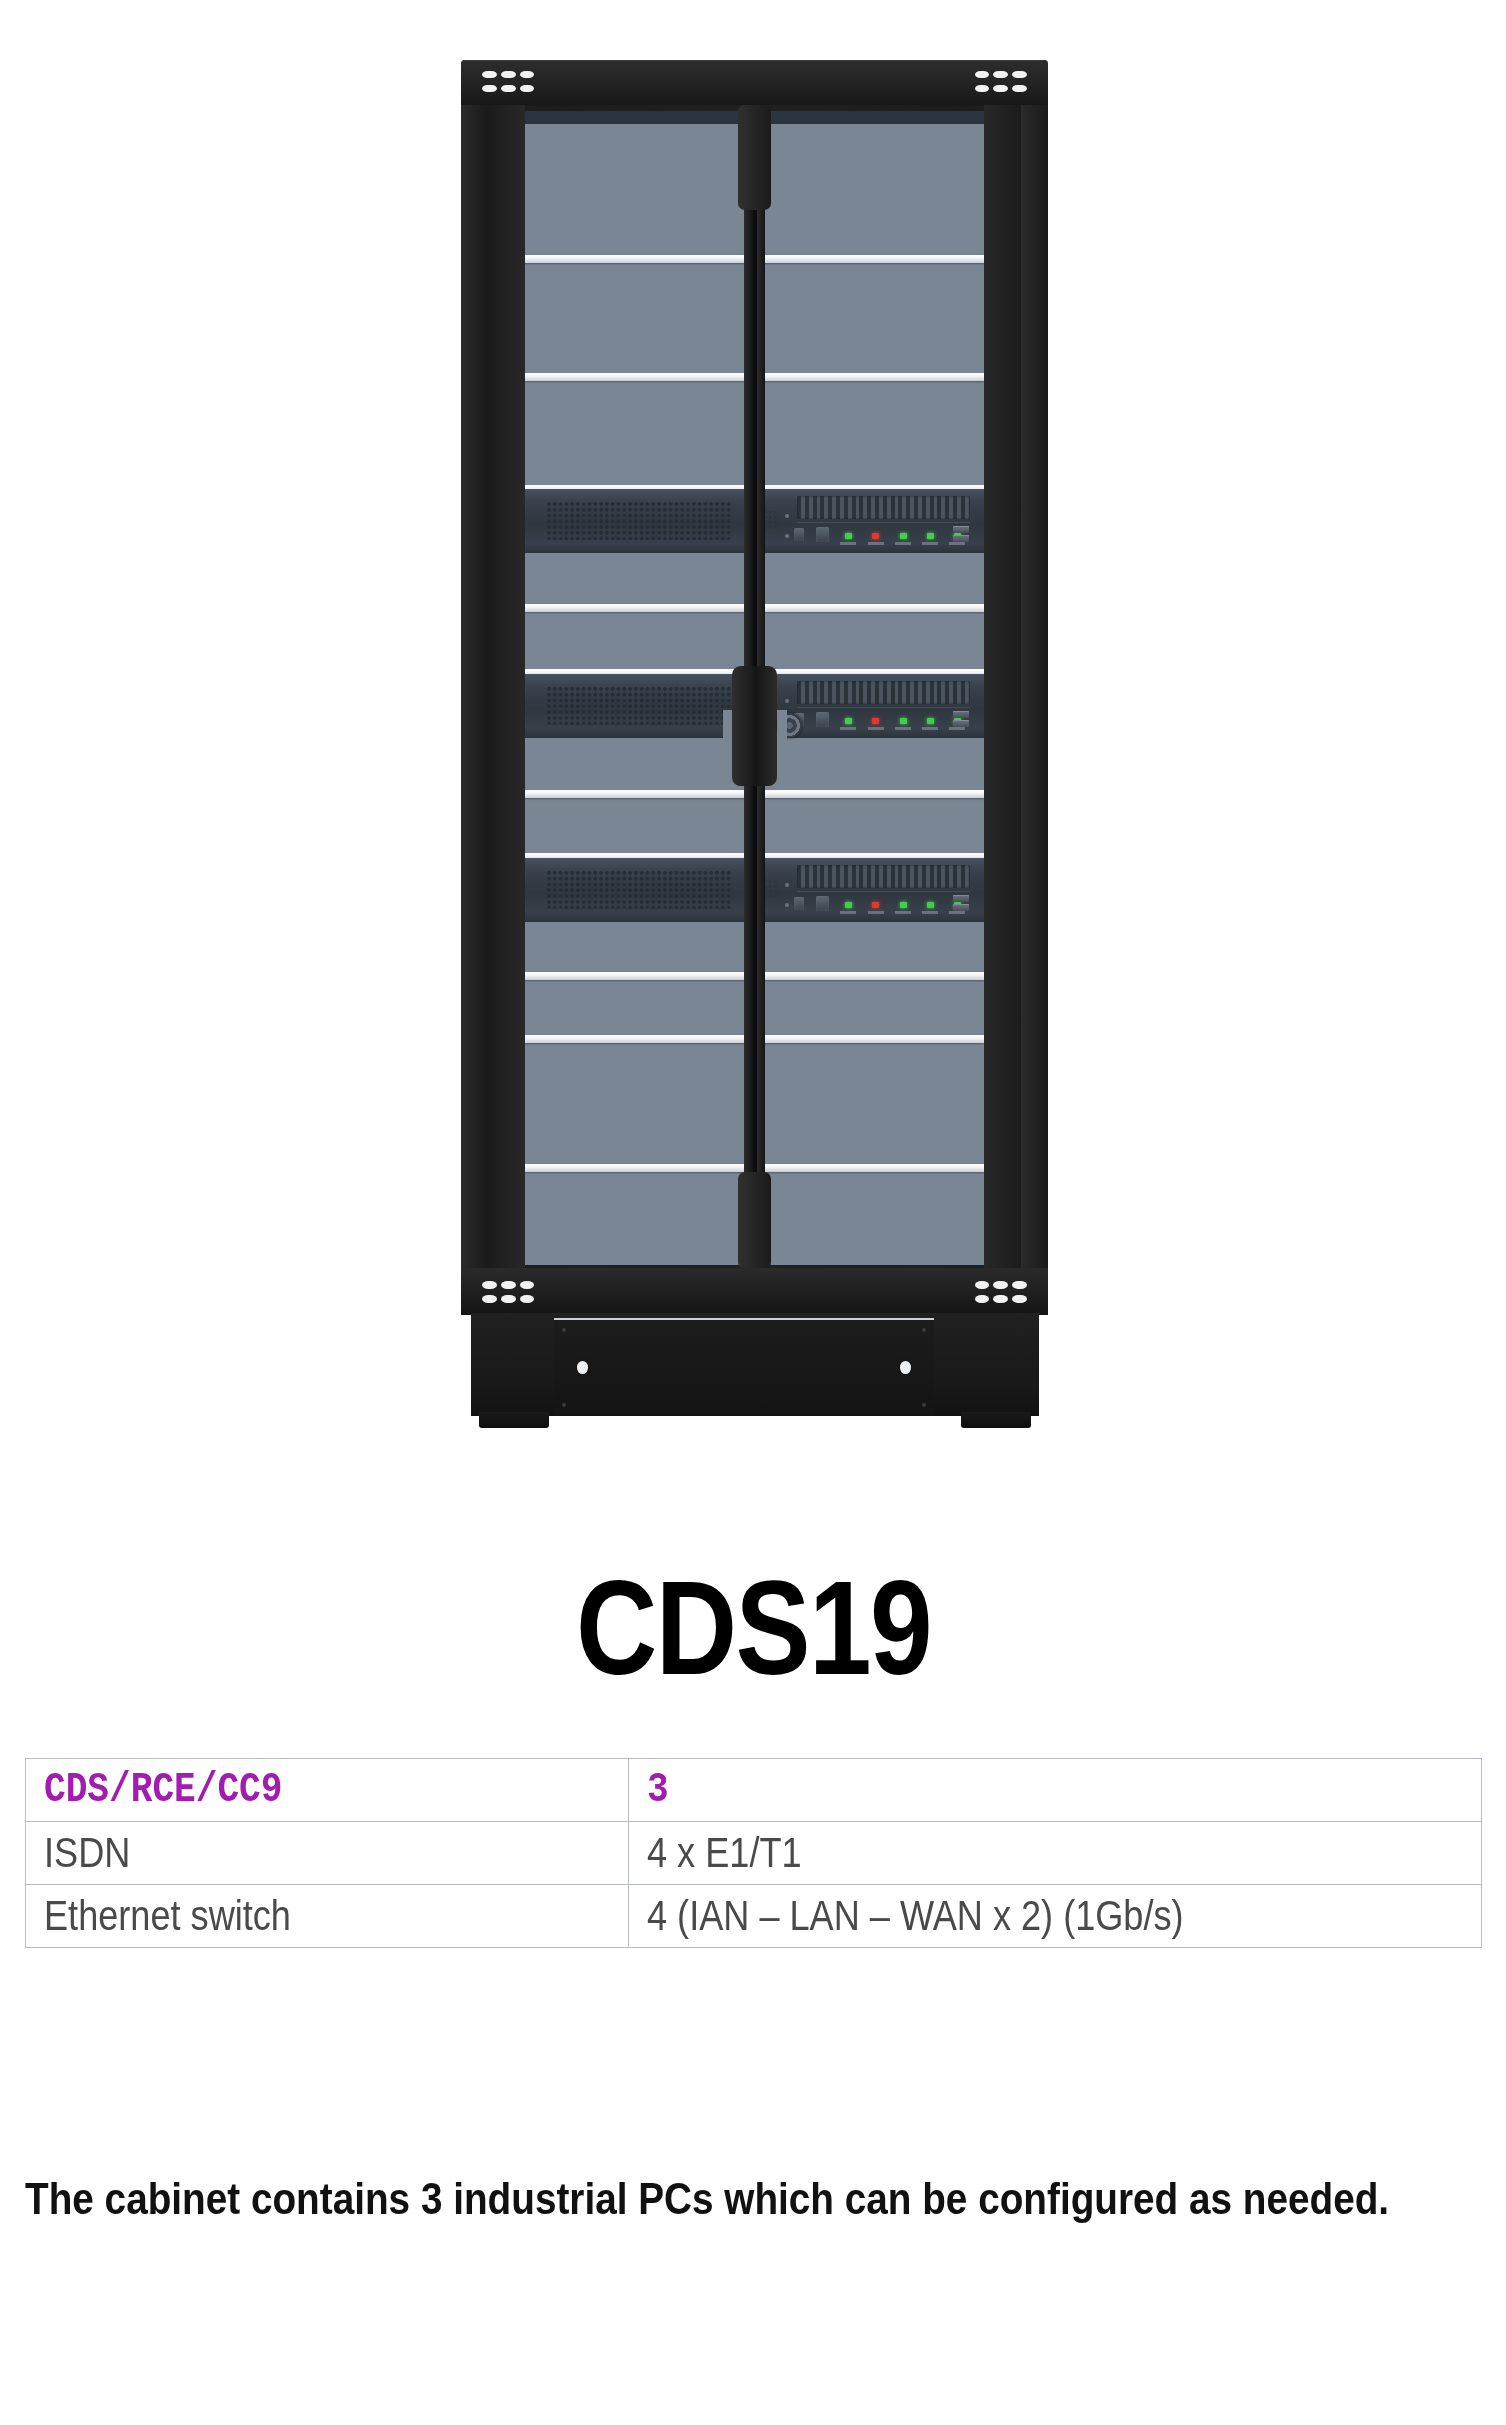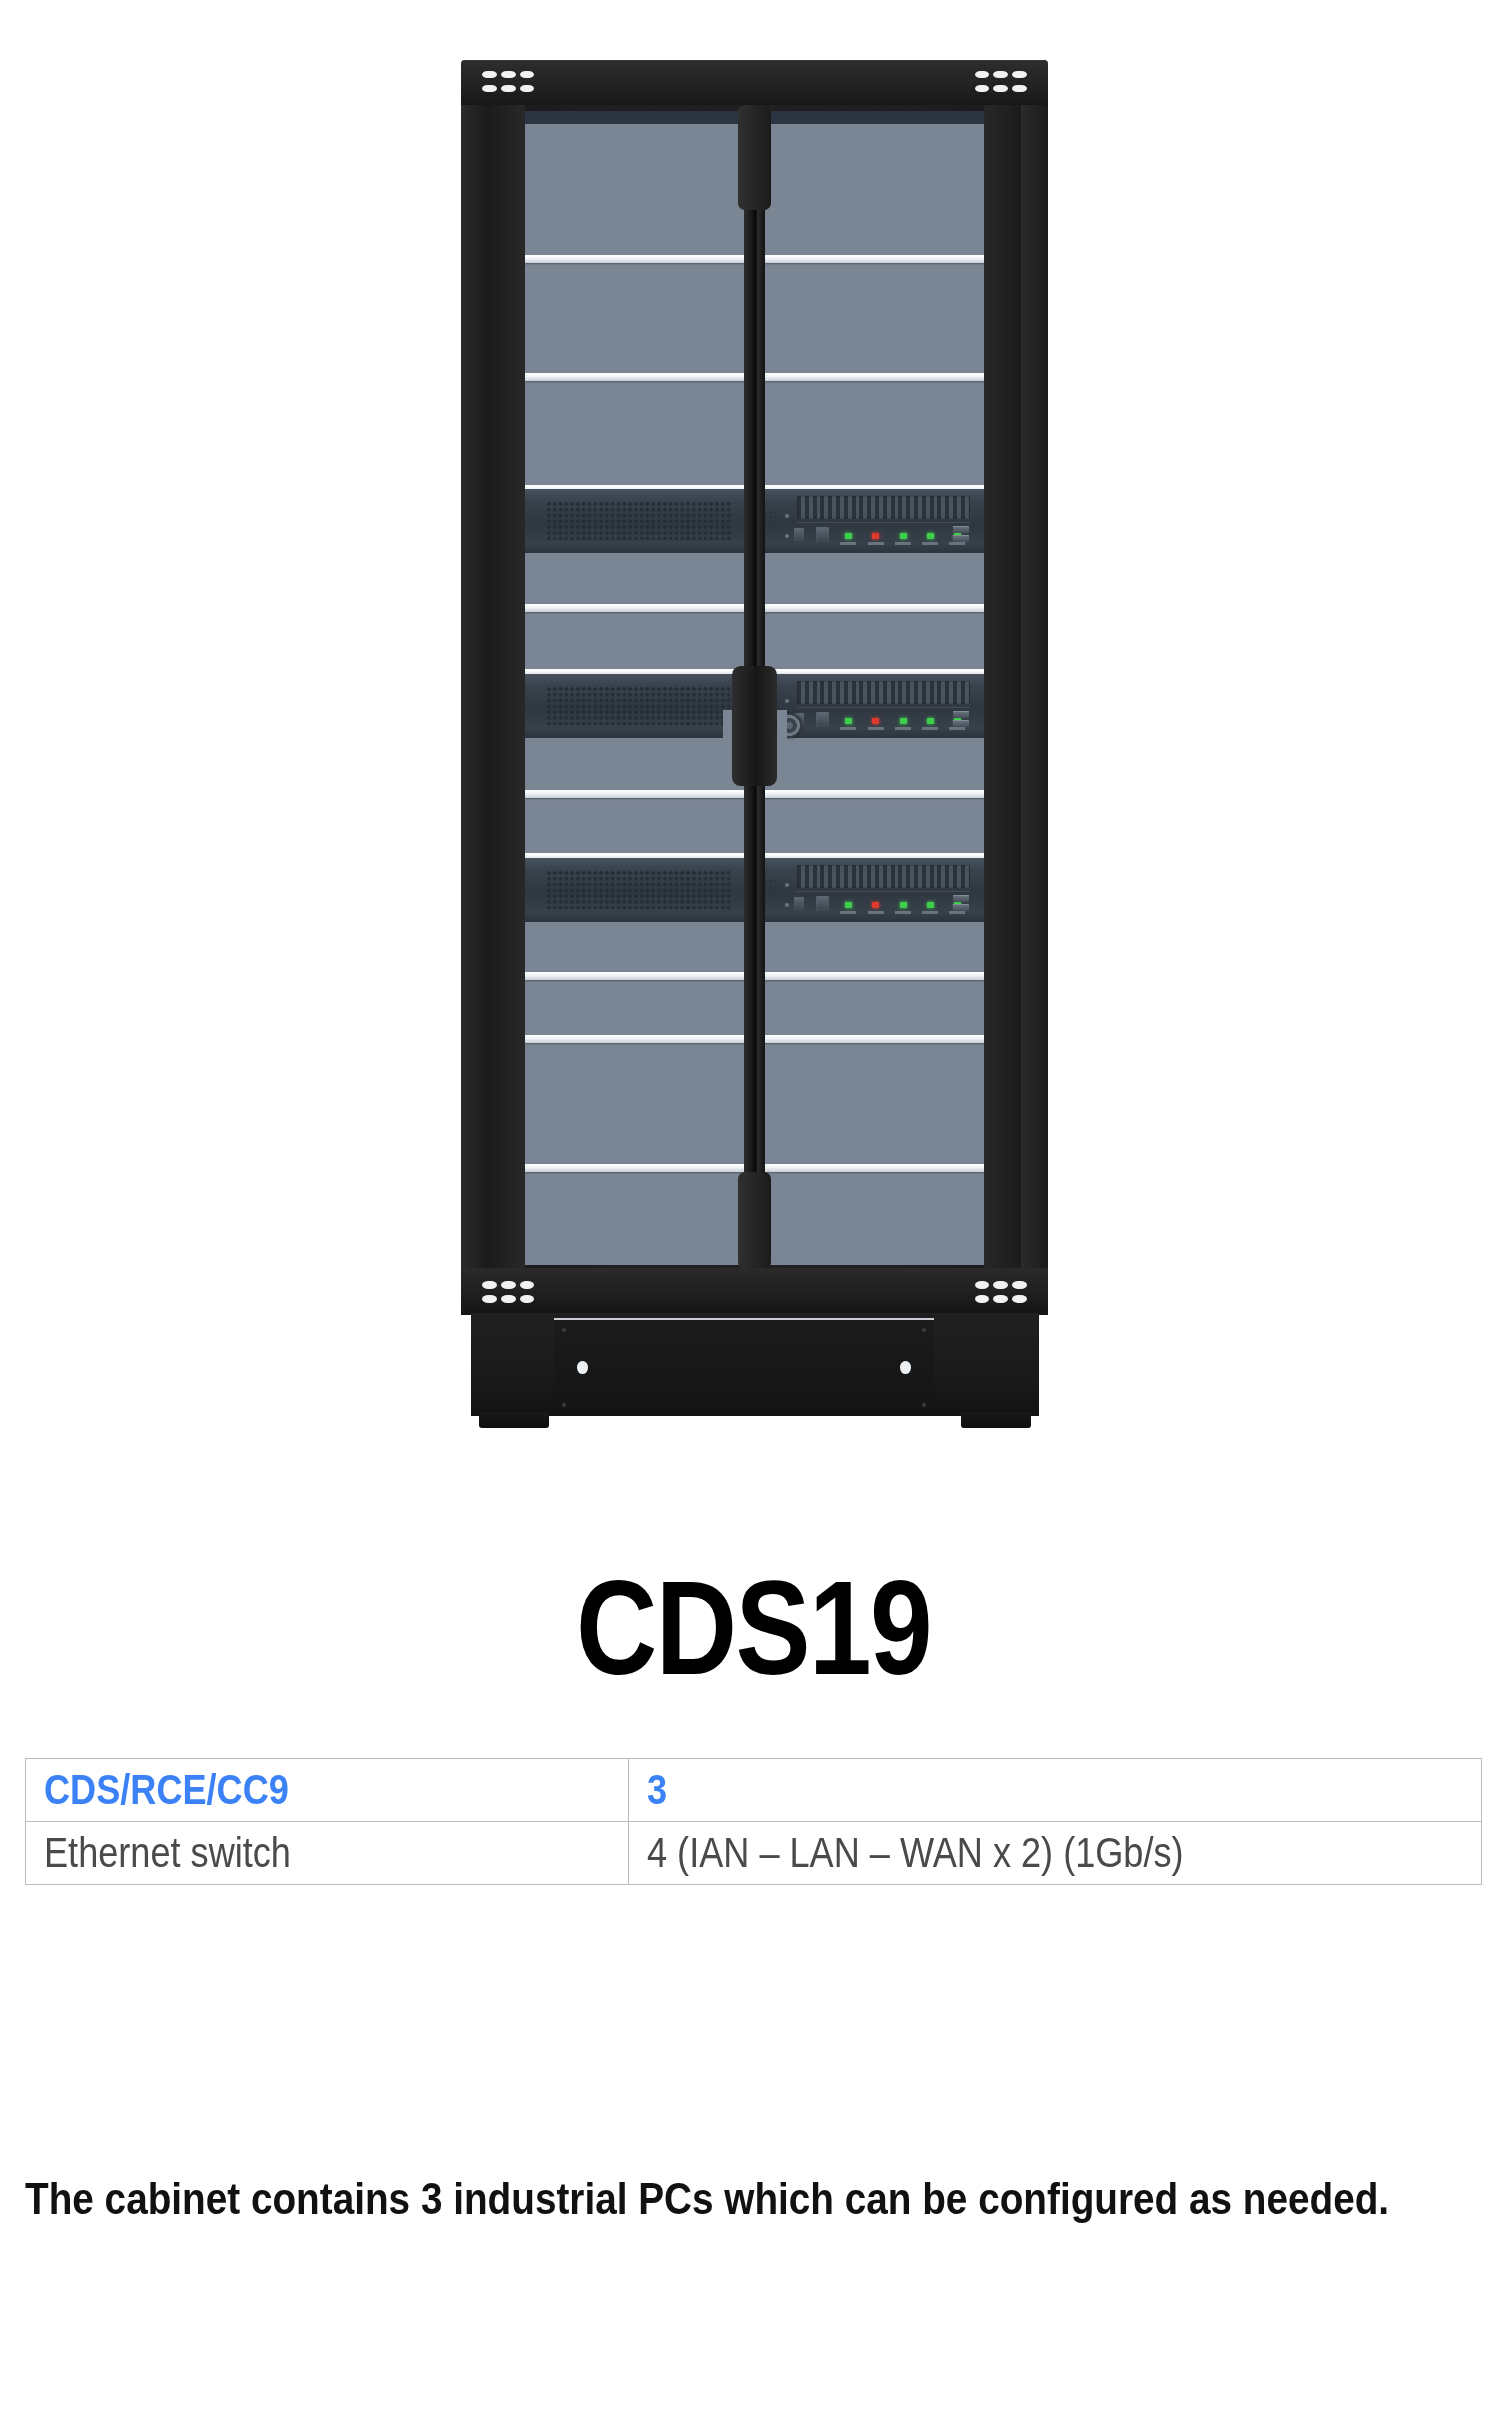--- a/index.html
+++ b/index.html
@@ -289,22 +289,23 @@
     padding: 0 17.5px;
     vertical-align: middle;
     font-family: "Liberation Sans Narrow", "Liberation Sans", sans-serif;
     font-size: 42px;
     color: #4a4a4a;
     white-space: nowrap;
     overflow: hidden;
   }
   #spec-table td.label-col { width: 567px; }
   #spec-table tr.header-row td {
-    color: #3b82f6;
+    color: #a21caf;
     font-weight: 700;
+    font-family: Liberation Mono, monospace;
   }
   .cell-inner { display:block; transform: scaleX(0.86); transform-origin: left center; }
 
   
   #footnote {
     position: absolute;
     left: 25px; top: 2174px;
     width: 1457px;
     font-family: "Liberation Sans Narrow", "Liberation Sans", sans-serif;
     font-size: 44px;
@@ -485,20 +486,28 @@
     <tr class="header-row">
       <td class="label-col">
         <span class="cell-inner">CDS/RCE/CC9</span>
       </td>
       <td>
         <span class="cell-inner">3</span>
       </td>
     </tr>
     <tr>
       <td class="label-col">
+        <span class="cell-inner">ISDN</span>
+      </td>
+      <td>
+        <span class="cell-inner">4 x E1/T1</span>
+      </td>
+    </tr>
+    <tr>
+      <td class="label-col">
         <span class="cell-inner">Ethernet switch</span>
       </td>
       <td>
         <span class="cell-inner">4 (IAN – LAN – WAN x 2) (1Gb/s)</span>
       </td>
     </tr>
   </tbody>
 </table>
 
 <div id="footnote">

